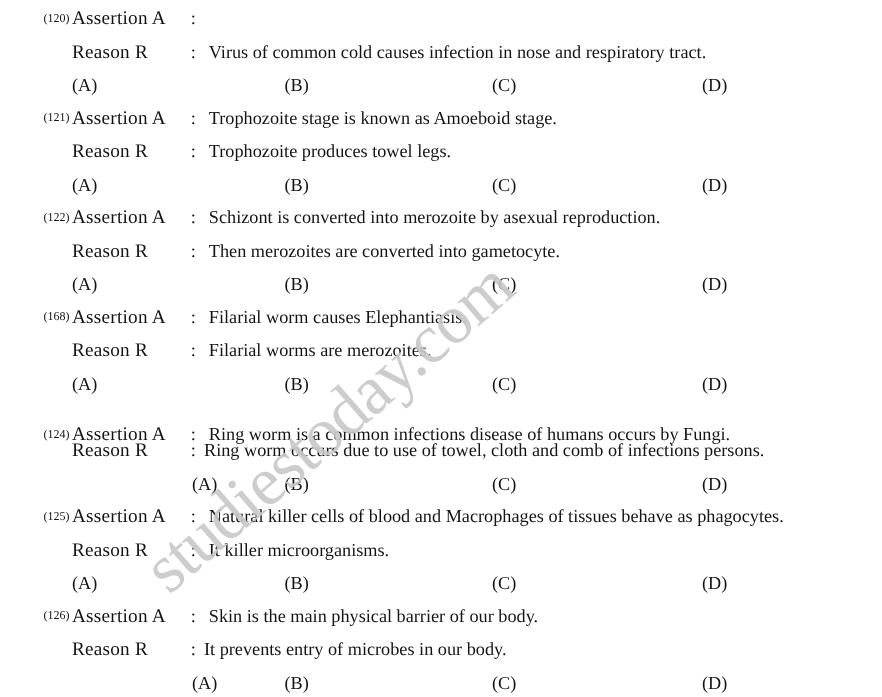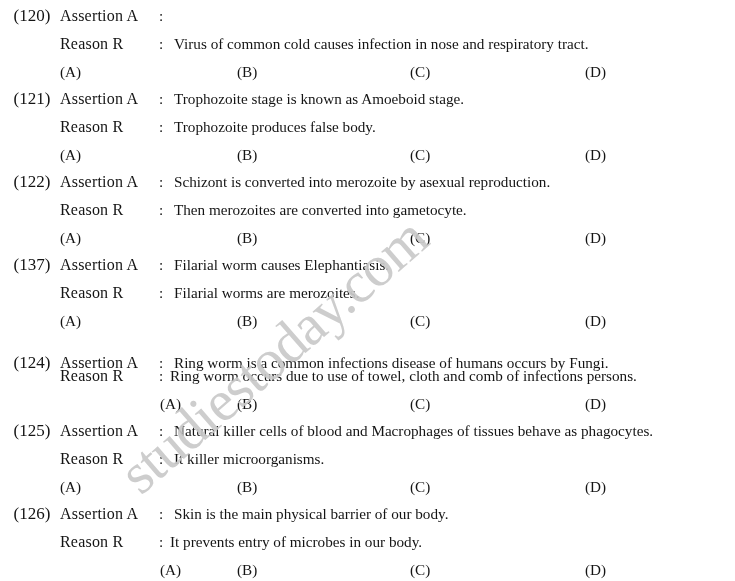--- a/index.html
+++ b/index.html
@@ -63,22 +63,22 @@
     line-height: 28px;
     font-size: 15.2px;
     white-space: nowrap;
   }
 
   .qnum {
     position: absolute;
     left: 6px;
     top: 0;
     width: 52px;
-    text-align: center;
-    font-size: 17px;
+    text-align: right;
+    font-size: 10px;
     line-height: 28px;
   }
   .qlabel {
     position: absolute;
     top: 0;
     left: 60px;
     width: 96px;
     font-size: 16px;
     line-height: 28px;
     letter-spacing: 0.2px;
@@ -154,21 +154,21 @@
       <div class="qblock" style="top: 85px; height: 83px;">
         <div class="line" style="top: 0px; padding-left: 16px;">
           <span class="qnum">(121)</span>
           <span class="qlabel">Assertion A</span>
           <span class="qcolon">:</span>
           <span class="qtext">Trophozoite stage is known as Amoeboid stage.</span>
         </div>
         <div class="line" style="top: 28px;">
           <span class="qlabel">Reason R</span>
           <span class="qcolon">:</span>
-          <span class="qtext">Trophozoite produces false body.</span>
+          <span class="qtext">Trophozoite produces towel legs.</span>
         </div>
         <div class="optrow std" style="top: 56px;">
           <span class="opt a">(A)</span>
           <span class="opt b">(B)</span>
           <span class="opt c">(C)</span>
           <span class="opt d">(D)</span>
         </div>
       </div>
       <div class="qblock" style="top: 168px; height: 83px;">
         <div class="line" style="top: 0px;">
@@ -184,21 +184,21 @@
         </div>
         <div class="optrow std" style="top: 56px;">
           <span class="opt a">(A)</span>
           <span class="opt b">(B)</span>
           <span class="opt c">(C)</span>
           <span class="opt d">(D)</span>
         </div>
       </div>
       <div class="qblock" style="top: 251px; height: 83px;">
         <div class="line" style="top: 0px;">
-          <span class="qnum">(137)</span>
+          <span class="qnum">(168)</span>
           <span class="qlabel">Assertion A</span>
           <span class="qcolon">:</span>
           <span class="qtext">Filarial worm causes Elephantiasis.</span>
         </div>
         <div class="line" style="top: 28px;">
           <span class="qlabel">Reason R</span>
           <span class="qcolon">:</span>
           <span class="qtext">Filarial worms are merozoites.</span>
         </div>
         <div class="optrow std" style="top: 56px;">

